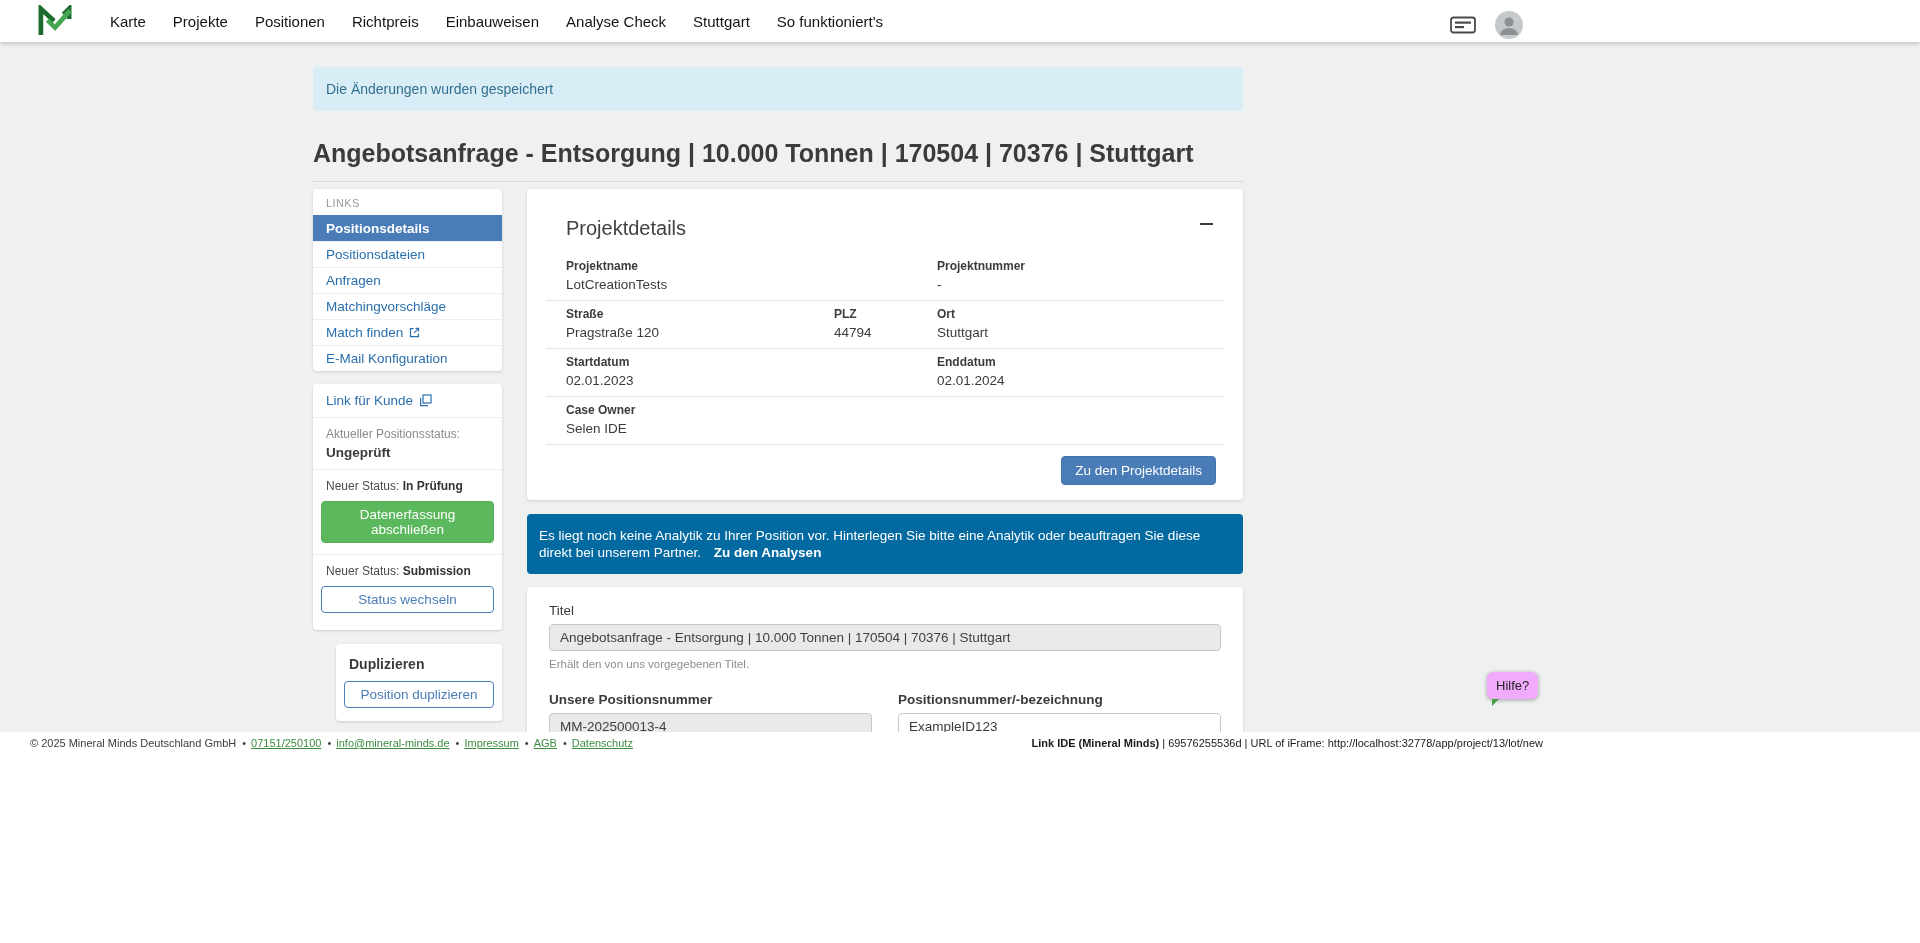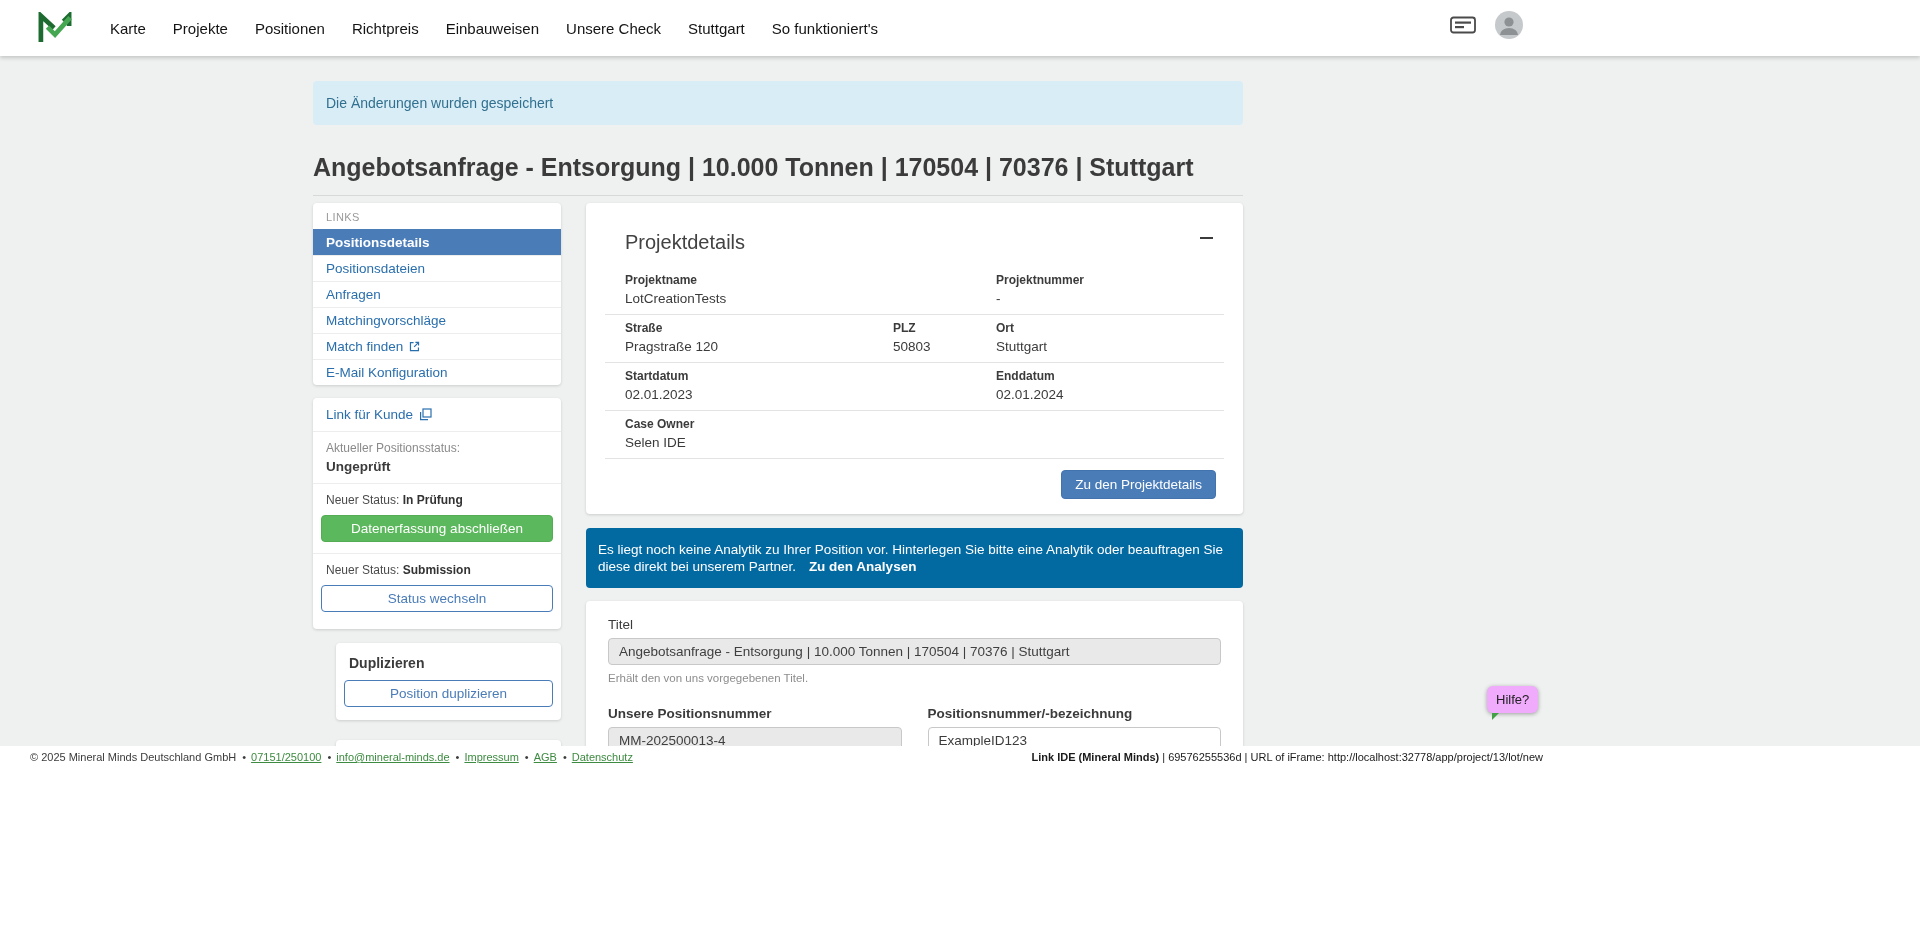--- a/index.html
+++ b/index.html
@@ -2,39 +2,39 @@
 <html><head>
 <meta charset="utf-8">
 <style>
   * { margin:0; padding:0; box-sizing:border-box; }
   html,body { width:1920px; min-height:943px; background:#ffffff;
     font-family:"Liberation Sans","DejaVu Sans",sans-serif; color:#3b3b3b; }
   a { text-decoration:none; cursor:pointer; }
   button { font-family:inherit; cursor:pointer; }
 
   
-  .navbar { position:relative; height:56px; background:#fff; display:flex; align-items:center;
+  .navbar { position:relative; height:42px; background:#fff; display:flex; align-items:center;
     box-shadow:0 2px 4px rgba(0,0,0,.18); z-index:20; }
   .logo { margin-left:38px; display:flex; align-items:center; }
   .nav-links { display:flex; margin-left:38px; gap:27px; align-items:center; }
   .nav-link { font-size:15px; font-weight:500; color:#141414; white-space:nowrap; }
   .nav-right { position:absolute; left:1450px; top:0; height:50px; display:flex; align-items:center; gap:19px; }
   .icon-btn { display:inline-flex; align-items:center; cursor:pointer; }
 
   
   .main-area { position:relative; height:690px; background:#eff0f0; overflow:hidden; }
   .container { width:930px; margin-left:313px; padding-top:25px; }
 
   .alert-saved { background:#d9edf7; color:#31708f; border-radius:4px; padding:14px 13px; font-size:14px; }
 
   .page-title { margin-top:28px; font-size:25px; font-weight:700; color:#3b3b3b;
     padding-bottom:13px; border-bottom:1px solid #d8d8d8; }
 
   .layout { display:flex; gap:25px; margin-top:7px; align-items:flex-start; }
-  aside { width:248px; flex:none; }
+  aside { width:189px; flex:none; }
   .content { flex:1; min-width:0; }
 
   .card { background:#fff; border-radius:4px; box-shadow:0 1px 3px rgba(0,0,0,.15); }
 
   
   .links-header { font-size:11px; color:#9a9a9a; padding:8px 13px 6px; letter-spacing:.4px; }
   .side-item { display:flex; align-items:center; gap:6px; font-size:13.5px; padding:5px 13px;
     color:#2a6fad; border-top:1px solid #ededed; }
   .side-item.active { background:#4a7cb8; border-color:#4a7cb8; color:#fff; font-weight:700; }
 
@@ -121,21 +121,21 @@
       <path d="M33 15 L33 4 L27 10" fill="none" stroke="#1d6b30" stroke-width="5"></path>
       <path d="M10 16 L18 24 L34 6" fill="none" stroke="#46a753" stroke-width="5"></path>
     </svg>
   </a>
   <nav class="nav-links">
     <a class="nav-link">Karte</a>
     <a class="nav-link">Projekte</a>
     <a class="nav-link">Positionen</a>
     <a class="nav-link">Richtpreis</a>
     <a class="nav-link">Einbauweisen</a>
-    <a class="nav-link">Unsere Check</a>
+    <a class="nav-link">Analyse Check</a>
     <a class="nav-link">Stuttgart</a>
     <a class="nav-link">So funktioniert's</a>
   </nav>
   <div class="nav-right">
     <span class="icon-btn">
       <svg width="26" height="20" viewBox="0 0 26 20">
         <rect x="1" y="2.5" width="24" height="15" rx="2.5" fill="none" stroke="#4a4a4a" stroke-width="1.8"></rect>
         <rect x="5" y="6.5" width="16" height="2.2" fill="#4a4a4a"></rect>
         <rect x="5" y="11" width="9" height="2.2" fill="#4a4a4a"></rect>
       </svg>
@@ -241,21 +241,21 @@
                 <div class="pd-value">-</div>
               </div>
             </div>
             <div class="pd-row">
               <div class="pd-cell c1">
                 <div class="pd-label">Straße</div>
                 <div class="pd-value">Pragstraße 120</div>
               </div>
               <div class="pd-cell">
                 <div class="pd-label">PLZ</div>
-                <div class="pd-value">50803</div>
+                <div class="pd-value">44794</div>
               </div>
               <div class="pd-cell">
                 <div class="pd-label">Ort</div>
                 <div class="pd-value">Stuttgart</div>
               </div>
             </div>
             <div class="pd-row">
               <div class="pd-cell c1 span2">
                 <div class="pd-label">Startdatum</div>
                 <div class="pd-value">02.01.2023</div>

